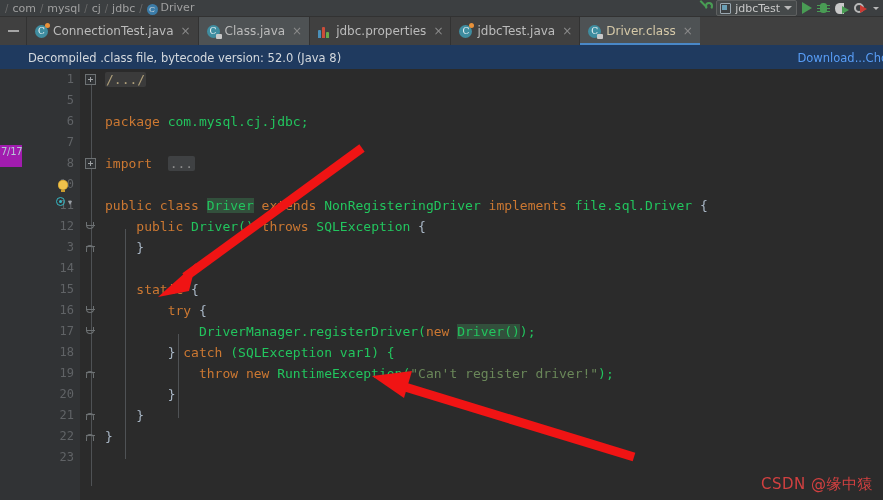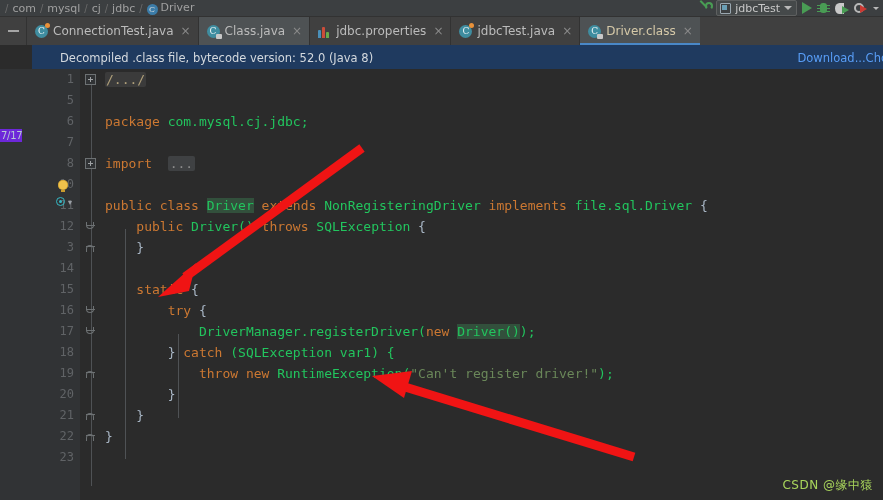--- a/index.html
+++ b/index.html
@@ -291,21 +291,20 @@
   .banner {
     height: 25px;
     background: #1f3a5f;
     border-bottom: 1px solid #2c4770;
     display: flex;
     align-items: center;
     padding-left: 28px;
     font-size: 11.5px;
     color: #d4d9de;
     position: relative;
-    margin-left: 32px;
   }
   .banner-links {
     position: absolute;
     right: 0; top: 0; bottom: 0;
     display: flex;
     align-items: center;
     padding-right: 0;
   }
   .banner-links a {
     color: #589df6;
@@ -323,25 +322,25 @@
     display: flex;
   }
   .leftbar {
     width: 22px;
     background: #313335;
     flex: none;
     position: relative;
   }
   .marker-badge {
     position: absolute;
-    left: 0; top: 60px;
-    background: #6d28d9;
+    left: 0; top: 76px;
+    background: #a21caf;
     color: #b8c7d6;
     font-size: 10px;
-    padding: 1px 2px 1px 1px;
+    padding: 1px 2px 10px 1px;
     letter-spacing: -0.3px;
     white-space: nowrap;
   }
   .gutter {
     width: 58px;
     flex: none;
     background: #313335;
     position: relative;
     font-family: "DejaVu Sans Mono", "Liberation Mono", monospace;
     font-size: 12px;
@@ -501,22 +500,22 @@
     position: absolute;
     left: 0; top: 0;
     width: 883px; height: 500px;
     pointer-events: none;
   }
 
   .watermark {
     position: absolute;
     right: 10px;
     bottom: 6px;
-    font-size: 12px;
-    color: #bef264;
+    font-size: 15px;
+    color: #ef4444;
     letter-spacing: 0.5px;
     opacity: 0.85;
   }
 </style>
 </head>
 <body>
 
 <div class="topstrip">
   <div class="breadcrumb">
     <span class="crumb-sep">/</span>

